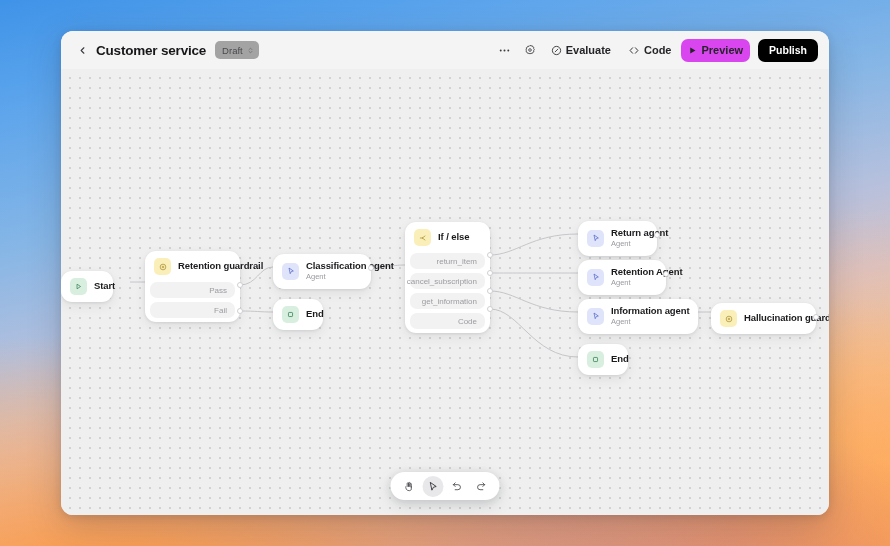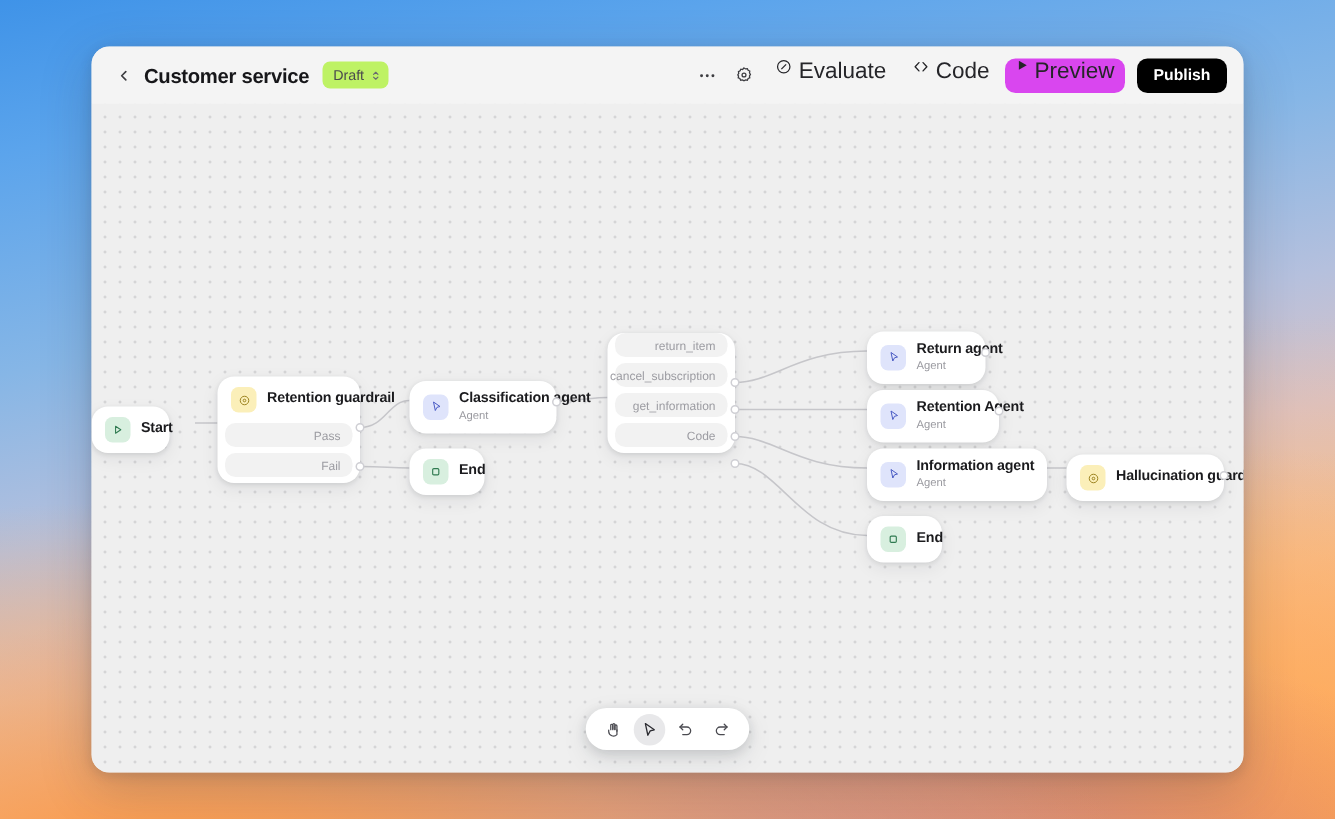--- a/index.html
+++ b/index.html
@@ -25,28 +25,28 @@
   
   #hdr {
     height: 38px; flex: 0 0 38px; display: flex; align-items: center;
     padding: 0 11px 0 12px; background: #f4f4f4; position: relative; z-index: 5;
   }
   .back { width: 18px; height: 18px; display: flex; align-items: center; justify-content: center;
           cursor: pointer; color: #3c3c40; }
   #title { font-size: 13.5px; font-weight: 700; color: #17171a; margin-left: 5px; letter-spacing: -.2px; }
   .draft-pill {
     margin-left: 9px; height: 18px; display: flex; align-items: center; gap: 4px;
-    background: #bef264; border-radius: 5px; padding: 0 5px 0 7px; cursor: pointer;
+    background: #a3a3a3; border-radius: 5px; padding: 0 5px 0 7px; cursor: pointer;
   }
   .draft-pill span.lbl { font-size: 9.5px; color: #4a4a4e; font-weight: 500; }
   .hdr-right { margin-left: auto; display: flex; align-items: center; gap: 3px; }
   .icon-btn { height: 22px; min-width: 22px; display: flex; align-items: center; justify-content: center;
               border-radius: 6px; cursor: pointer; color: #3c3c40; }
-  .txt-btn { height: 23px; display: flex; align-items: flex-start; gap: 4px; padding: 0 7px;
-             border-radius: 7px; cursor: pointer; font-size: 15px; color: #252529; font-weight: 400; }
+  .txt-btn { height: 23px; display: flex; align-items: center; gap: 4px; padding: 0 7px;
+             border-radius: 7px; cursor: pointer; font-size: 11px; color: #252529; font-weight: 700; }
   .txt-btn.filled { background: #d946ef; }
   .publish {
     height: 23px; display: flex; align-items: center; padding: 0 11px; margin-left: 5px;
     background: #000000; color: #fff; border-radius: 7px; font-size: 10.5px; font-weight: 600; cursor: pointer;
   }
   
   #canvas {
     flex: 1; position: relative; overflow: hidden;
     background-color: #efefef;
     background-image: radial-gradient(rgba(140,140,145,.35) .7px, transparent .75px);
@@ -227,20 +227,32 @@
                 <rect x="5" y="5" width="14" height="14" rx="2.5"></rect>
               </svg>
           </div>
           <div class="ntxt">
               <div class="ntitle">End</div>
             </div>
         </div>
       </div>
 
       <div class="node" style="left:344px; top:153px; width:85px;">
+        <div class="nrow">
+          <div class="nico yellow">
+            <svg width="8" height="8" viewBox="0 0 24 24" fill="none" stroke="#9c8320" stroke-width="2" stroke-linecap="round">
+                <path d="M4 12h6"></path>
+                <path d="M10 12l8-6"></path>
+                <path d="M10 12l8 6"></path>
+              </svg>
+          </div>
+          <div class="ntxt">
+              <div class="ntitle">If / else</div>
+            </div>
+        </div>
         <div class="subrow">
             <span>return_item</span>
           </div>
         <div class="subrow">
             <span>cancel_subscription</span>
           </div>
         <div class="subrow">
             <span>get_information</span>
           </div>
         <div class="subrow">

